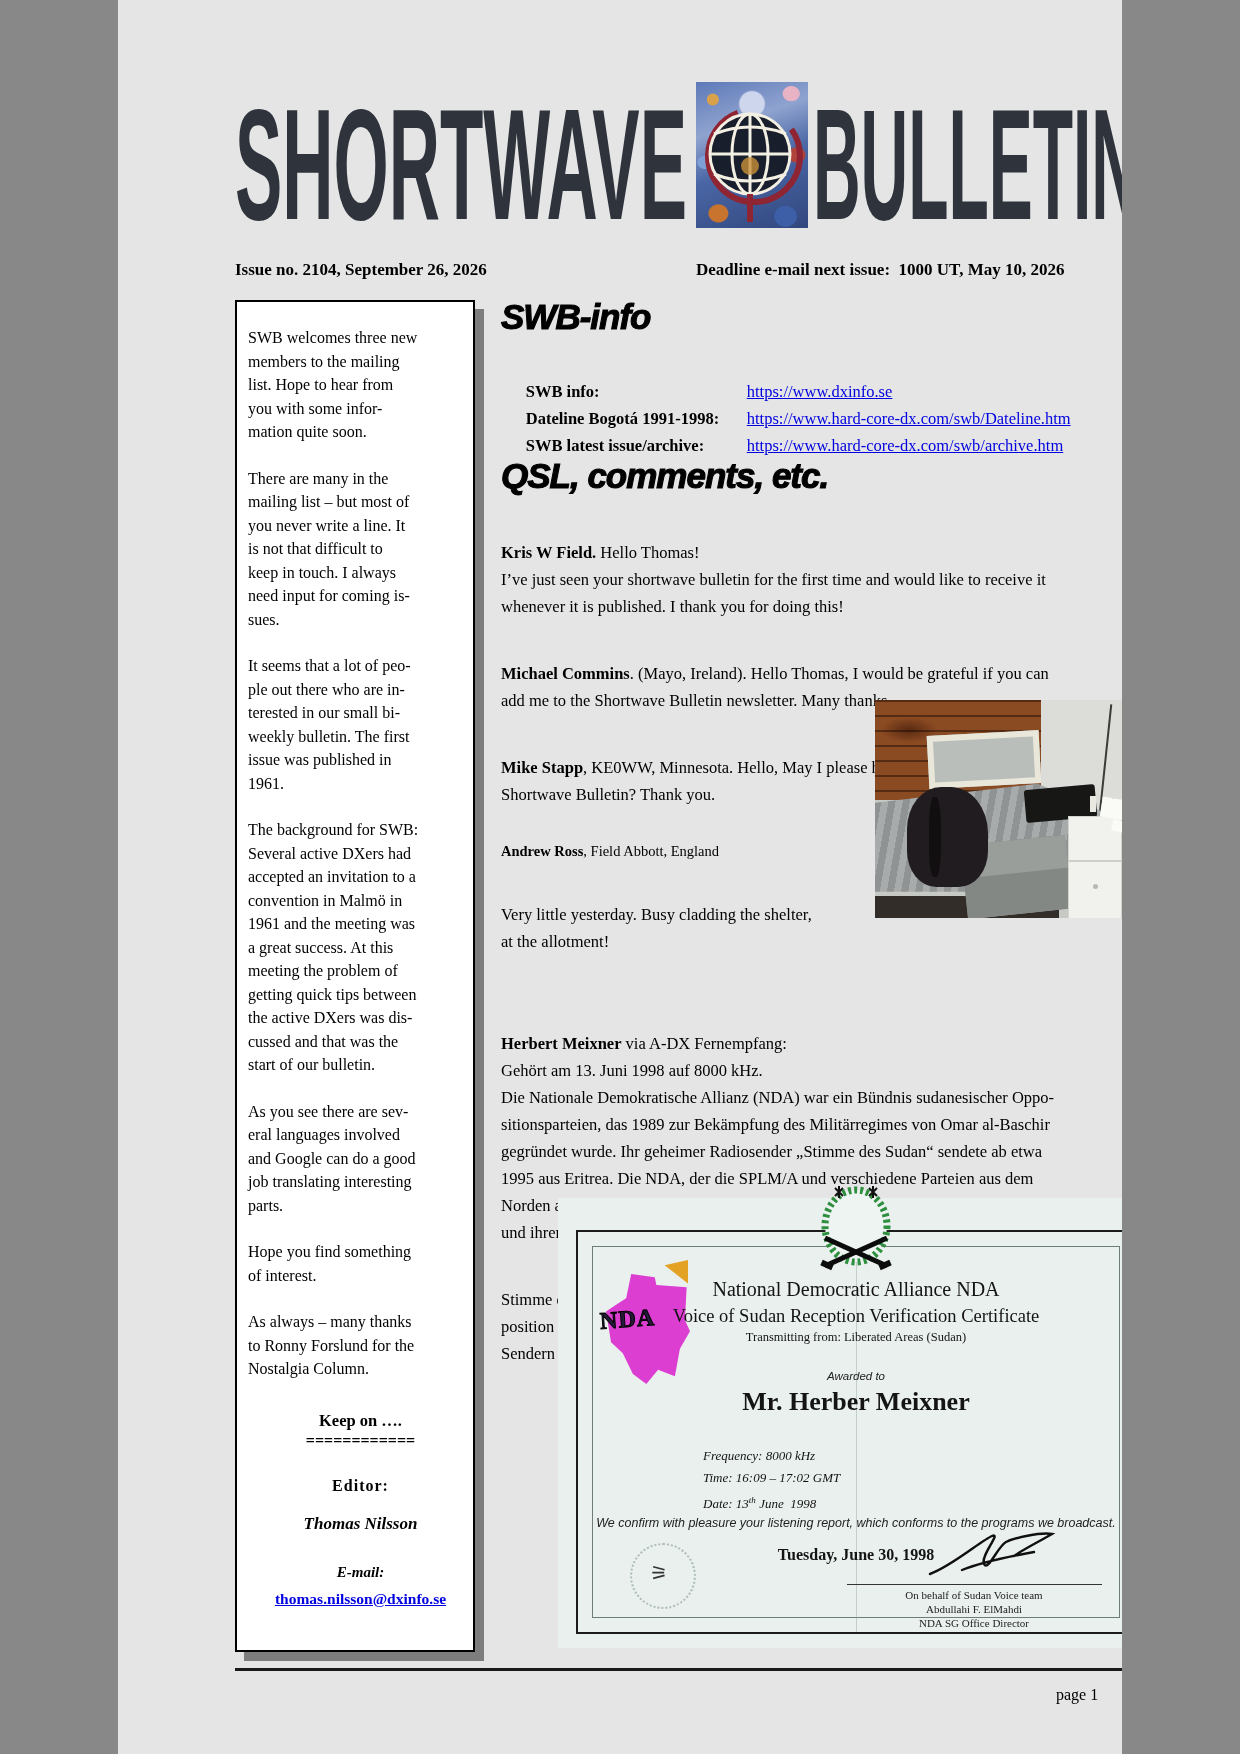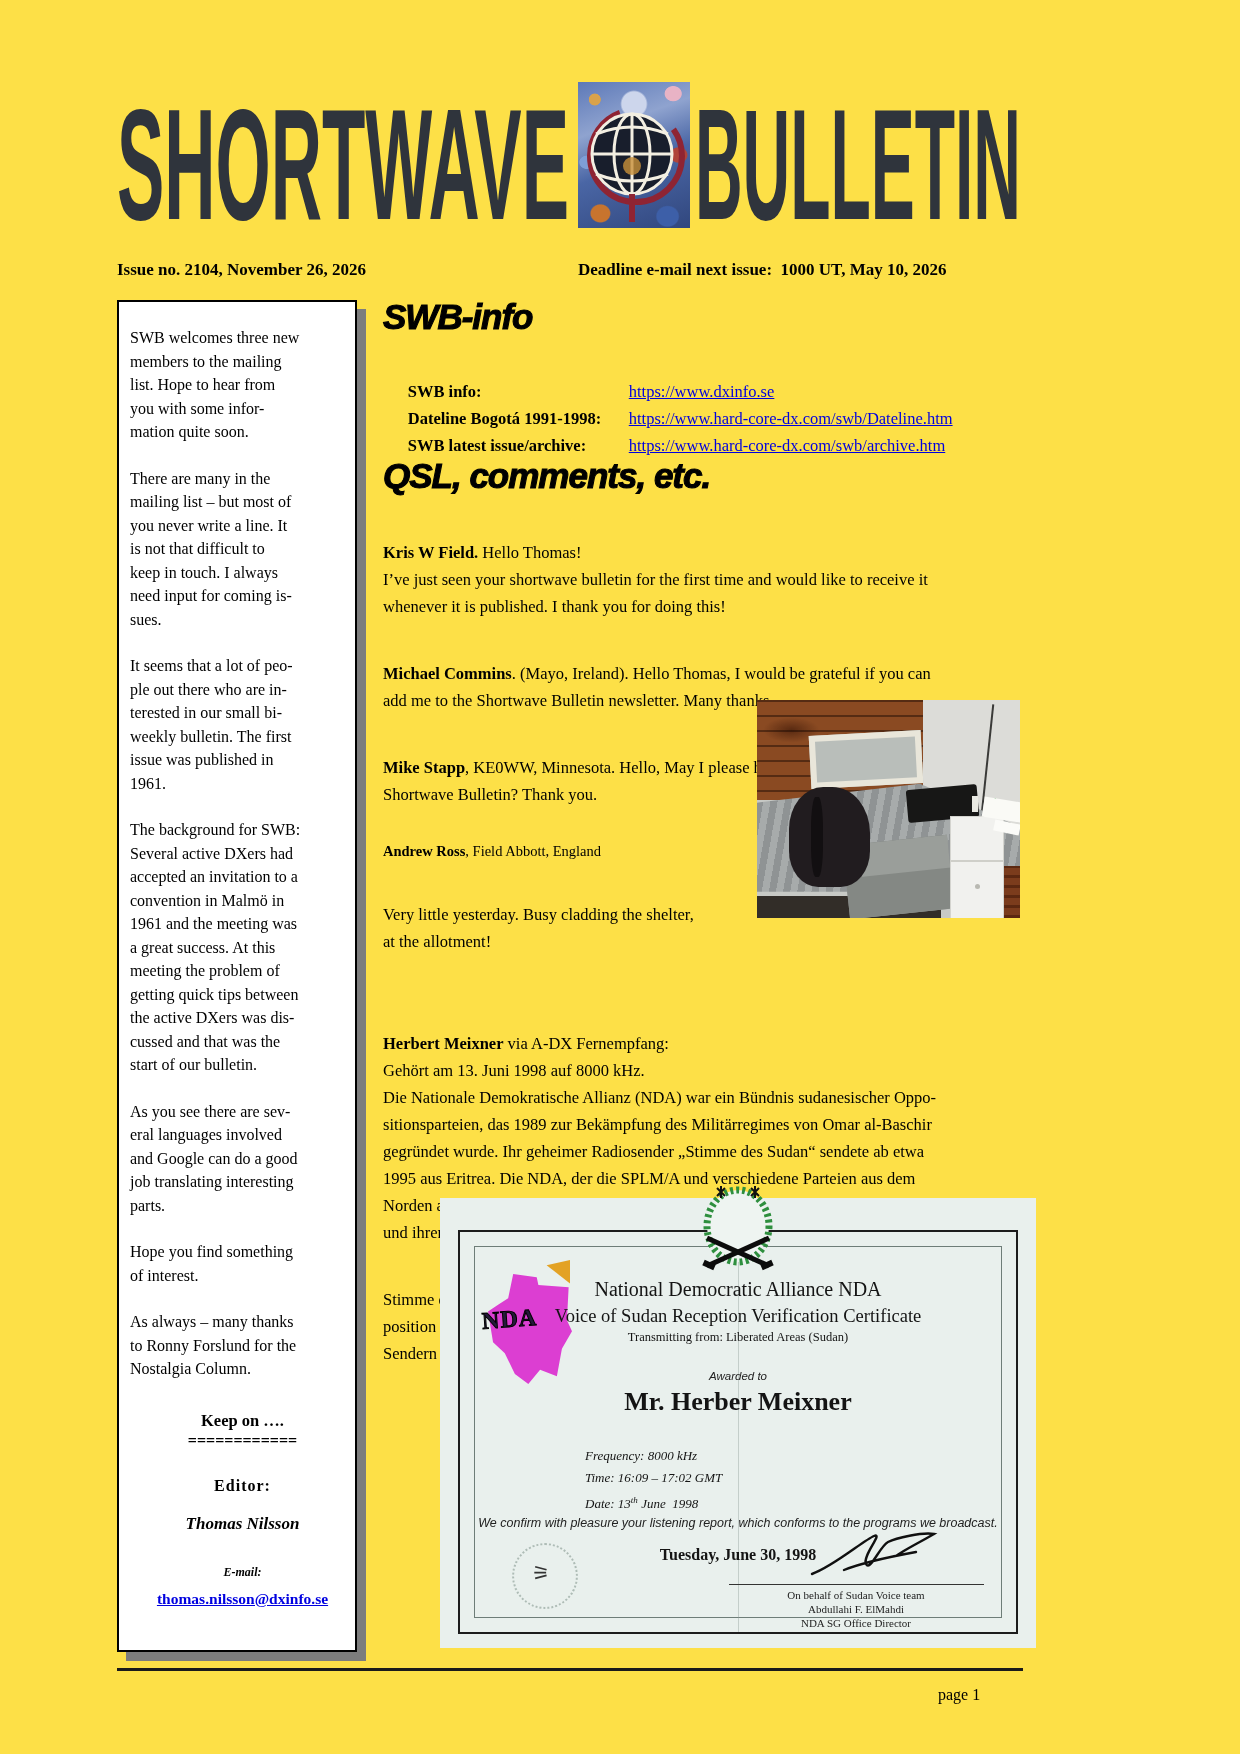--- a/index.html
+++ b/index.html
@@ -1,16 +1,16 @@
 <!DOCTYPE html>
 <html><head>
 <meta charset="utf-8">
 <style>
   html,body{margin:0;padding:0;background:#888;}
-  .page{position:relative;width:1240px;height:1754px;background:#fde047;margin:0 auto;
+  .page{position:relative;width:1004px;height:1754px;background:#e5e5e5;margin:0 auto;
         font-family:"Liberation Serif",serif;color:#000;overflow:hidden;}
 
   
   .logo-band{position:absolute;left:117px;top:88px;width:906px;height:138px;}
   .logo-word{position:absolute;top:0;height:138px;color:#2f343c;}
   .logo-word svg{display:block;}
   .logo-globe{position:absolute;left:461px;top:-6px;width:112px;height:146px;overflow:hidden;
      background:
        radial-gradient(14px 14px at 15% 12%,#d9a24a 0 40%,transparent 45%),
        radial-gradient(18px 16px at 85% 8%,#e8b3c5 0 45%,transparent 50%),
@@ -30,21 +30,21 @@
   
   .sidebar{position:absolute;left:117px;top:300px;width:240px;height:1352px;box-sizing:border-box;
            background:#fff;border:2px solid #000;box-shadow:9px 9px 0 #7d7d7d;
            padding:24px 0 0 11px;font-size:16px;line-height:23.5px;}
   .sb-p{margin:0 0 23px 0;white-space:pre-line;}
   .sb-center{text-align:center;}
   .sb-keep{font-weight:bold;margin-top:28px;font-size:16.5px;}
   .sb-sep{font-weight:bold;letter-spacing:0;line-height:14px;margin-top:2px;}
   .sb-editor{font-weight:bold;margin-top:26px;letter-spacing:1px;}
   .sb-name{font-weight:bold;font-style:italic;font-size:17px;margin-top:14px;}
-  .sb-email-label{font-weight:bold;font-style:italic;font-size:12px;margin-top:26px;}
+  .sb-email-label{font-weight:bold;font-style:italic;font-size:15px;margin-top:26px;}
   .sb-email{margin-top:2px;}
   .sb-email a{color:#0000e0;font-weight:bold;text-decoration:underline;font-size:15.5px;}
 
   
   .main-col{position:absolute;left:383px;top:295px;width:660px;font-size:16.5px;line-height:27px;}
   .h1{font-family:"Liberation Sans",sans-serif;font-style:italic;font-weight:bold;
       font-size:35px;line-height:44px;letter-spacing:-1px;-webkit-text-stroke:1.1px #000;}
   #swb-title{margin:0 0 12px 0;}
   #qsl-title{margin:22px 0 14px 0;}
   .info-row{height:27px;white-space:pre;}
@@ -153,21 +153,21 @@
       </svg>
     </div>
     <div class="logo-word" style="left:578px;">
       <svg width="330" height="138" viewBox="0 0 330 138" aria-hidden="true">
         <text x="0" y="86" transform="scale(1,1.52)" font-family="Liberation Sans,sans-serif" font-weight="bold" font-size="104" fill="#2f343c" textLength="326" lengthAdjust="spacingAndGlyphs">BULLETIN</text>
       </svg>
     </div>
   </div>
 
   <div class="issue-line">
-    <span>Issue no. 2104, November 26, 2026</span>
+    <span>Issue no. 2104, September 26, 2026</span>
     <span class="deadline">Deadline e-mail next issue:  1000 UT, May 10, 2026</span>
   </div>
 
   <div class="sidebar">
     <div class="sb-p">SWB welcomes three new
 members to the mailing
 list. Hope to hear from
 you with some infor-
 mation quite soon.</div>
     <div class="sb-p">There are many in the

